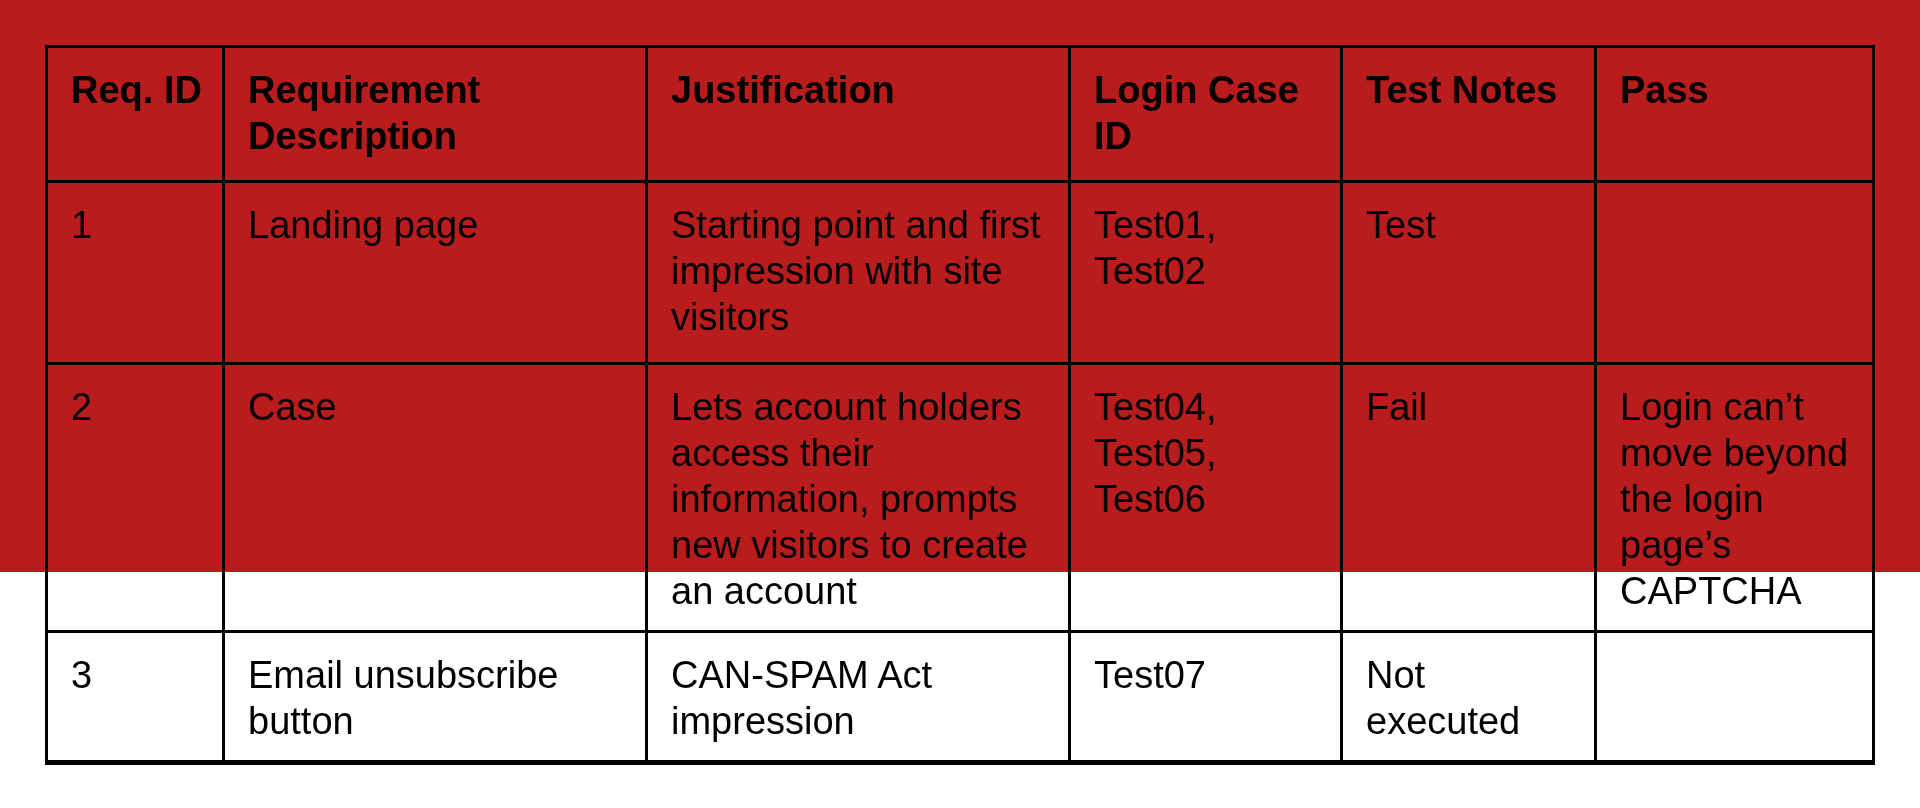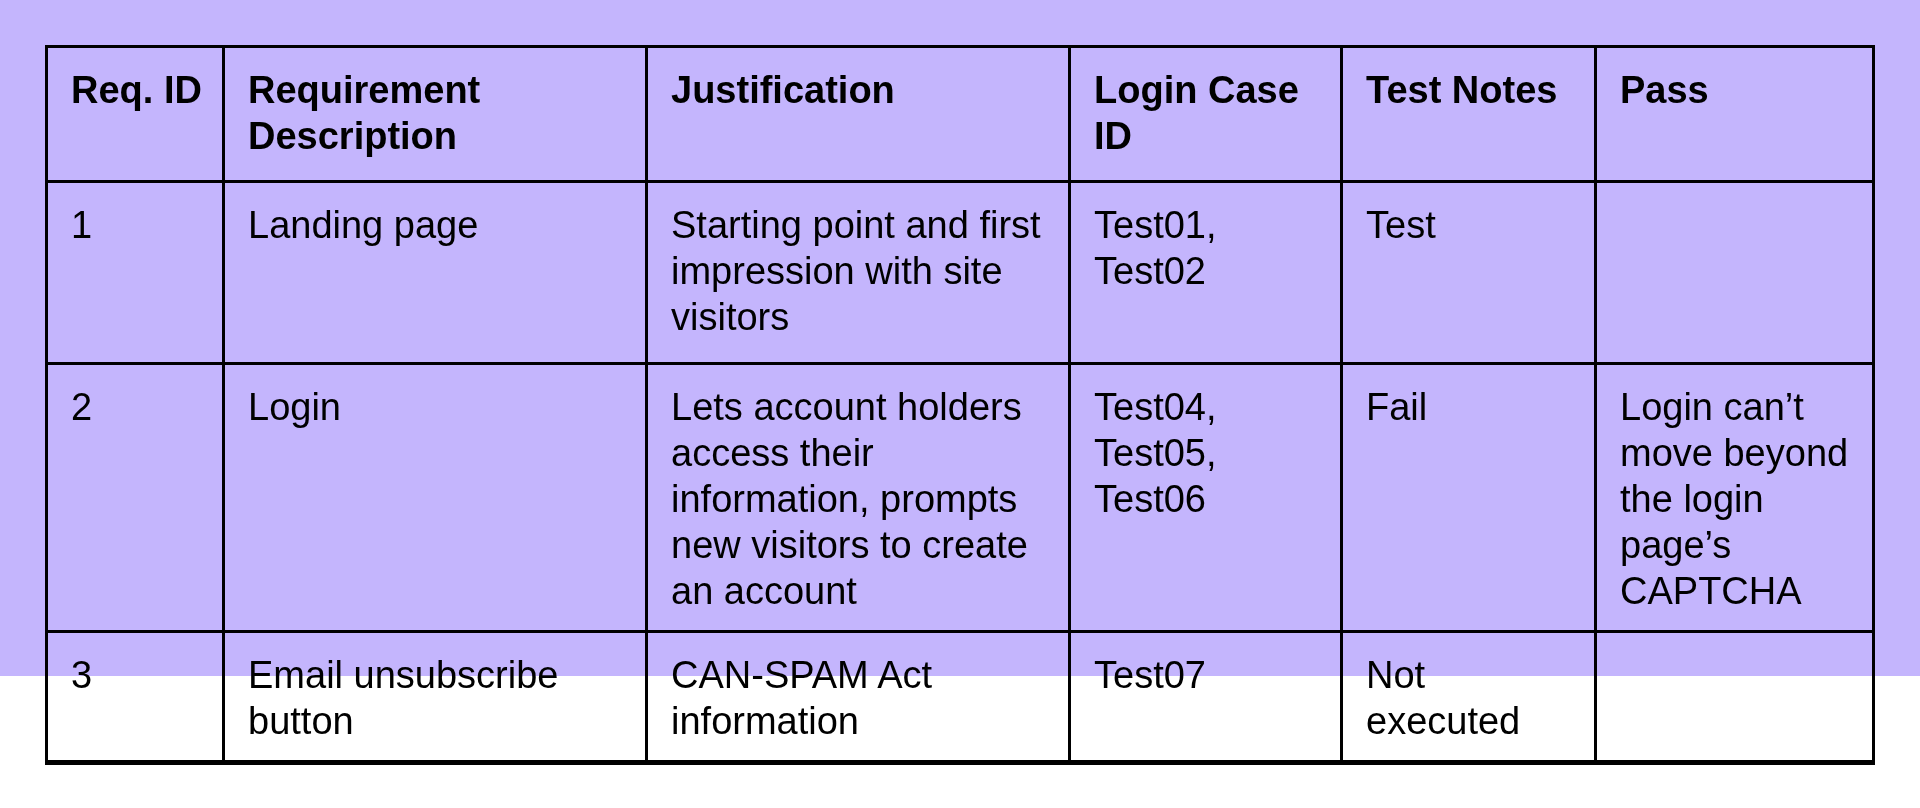--- a/index.html
+++ b/index.html
@@ -8,22 +8,22 @@
     background: #ffffff;
     width: 1920px;
     height: 808px;
     overflow: hidden;
     font-family: "Liberation Sans", sans-serif;
     color: #000000;
   }
   .page {
     position: relative;
     width: 1920px;
-    height: 676px;
-    background: #c4b5fd;
+    height: 572px;
+    background: #b91c1c;
   }
   table.rtm {
     position: absolute;
     left: 45px;
     top: 45px;
     width: 1827px;
     border-collapse: collapse;
     table-layout: fixed;
     border: 3px solid #000000;
     border-bottom-width: 5px;
@@ -85,42 +85,42 @@
         <td>Starting point and first
 impression with site
 visitors</td>
         <td>Test01,
 Test02</td>
         <td>Test</td>
         <td></td>
       </tr>
       <tr class="r-1">
         <td>2</td>
-        <td>Login</td>
+        <td>Case</td>
         <td>Lets account holders
 access their
 information, prompts
 new visitors to create
 an account</td>
         <td>Test04,
 Test05,
 Test06</td>
         <td>Fail</td>
         <td>Login can’t
 move beyond
 the login
 page’s
 CAPTCHA</td>
       </tr>
       <tr class="r-2">
         <td>3</td>
         <td>Email unsubscribe
 button</td>
         <td>CAN-SPAM Act
-information</td>
+impression</td>
         <td>Test07</td>
         <td>Not
 executed</td>
         <td></td>
       </tr>
     </tbody>
   </table>
 </div>
 
 </body></html>

